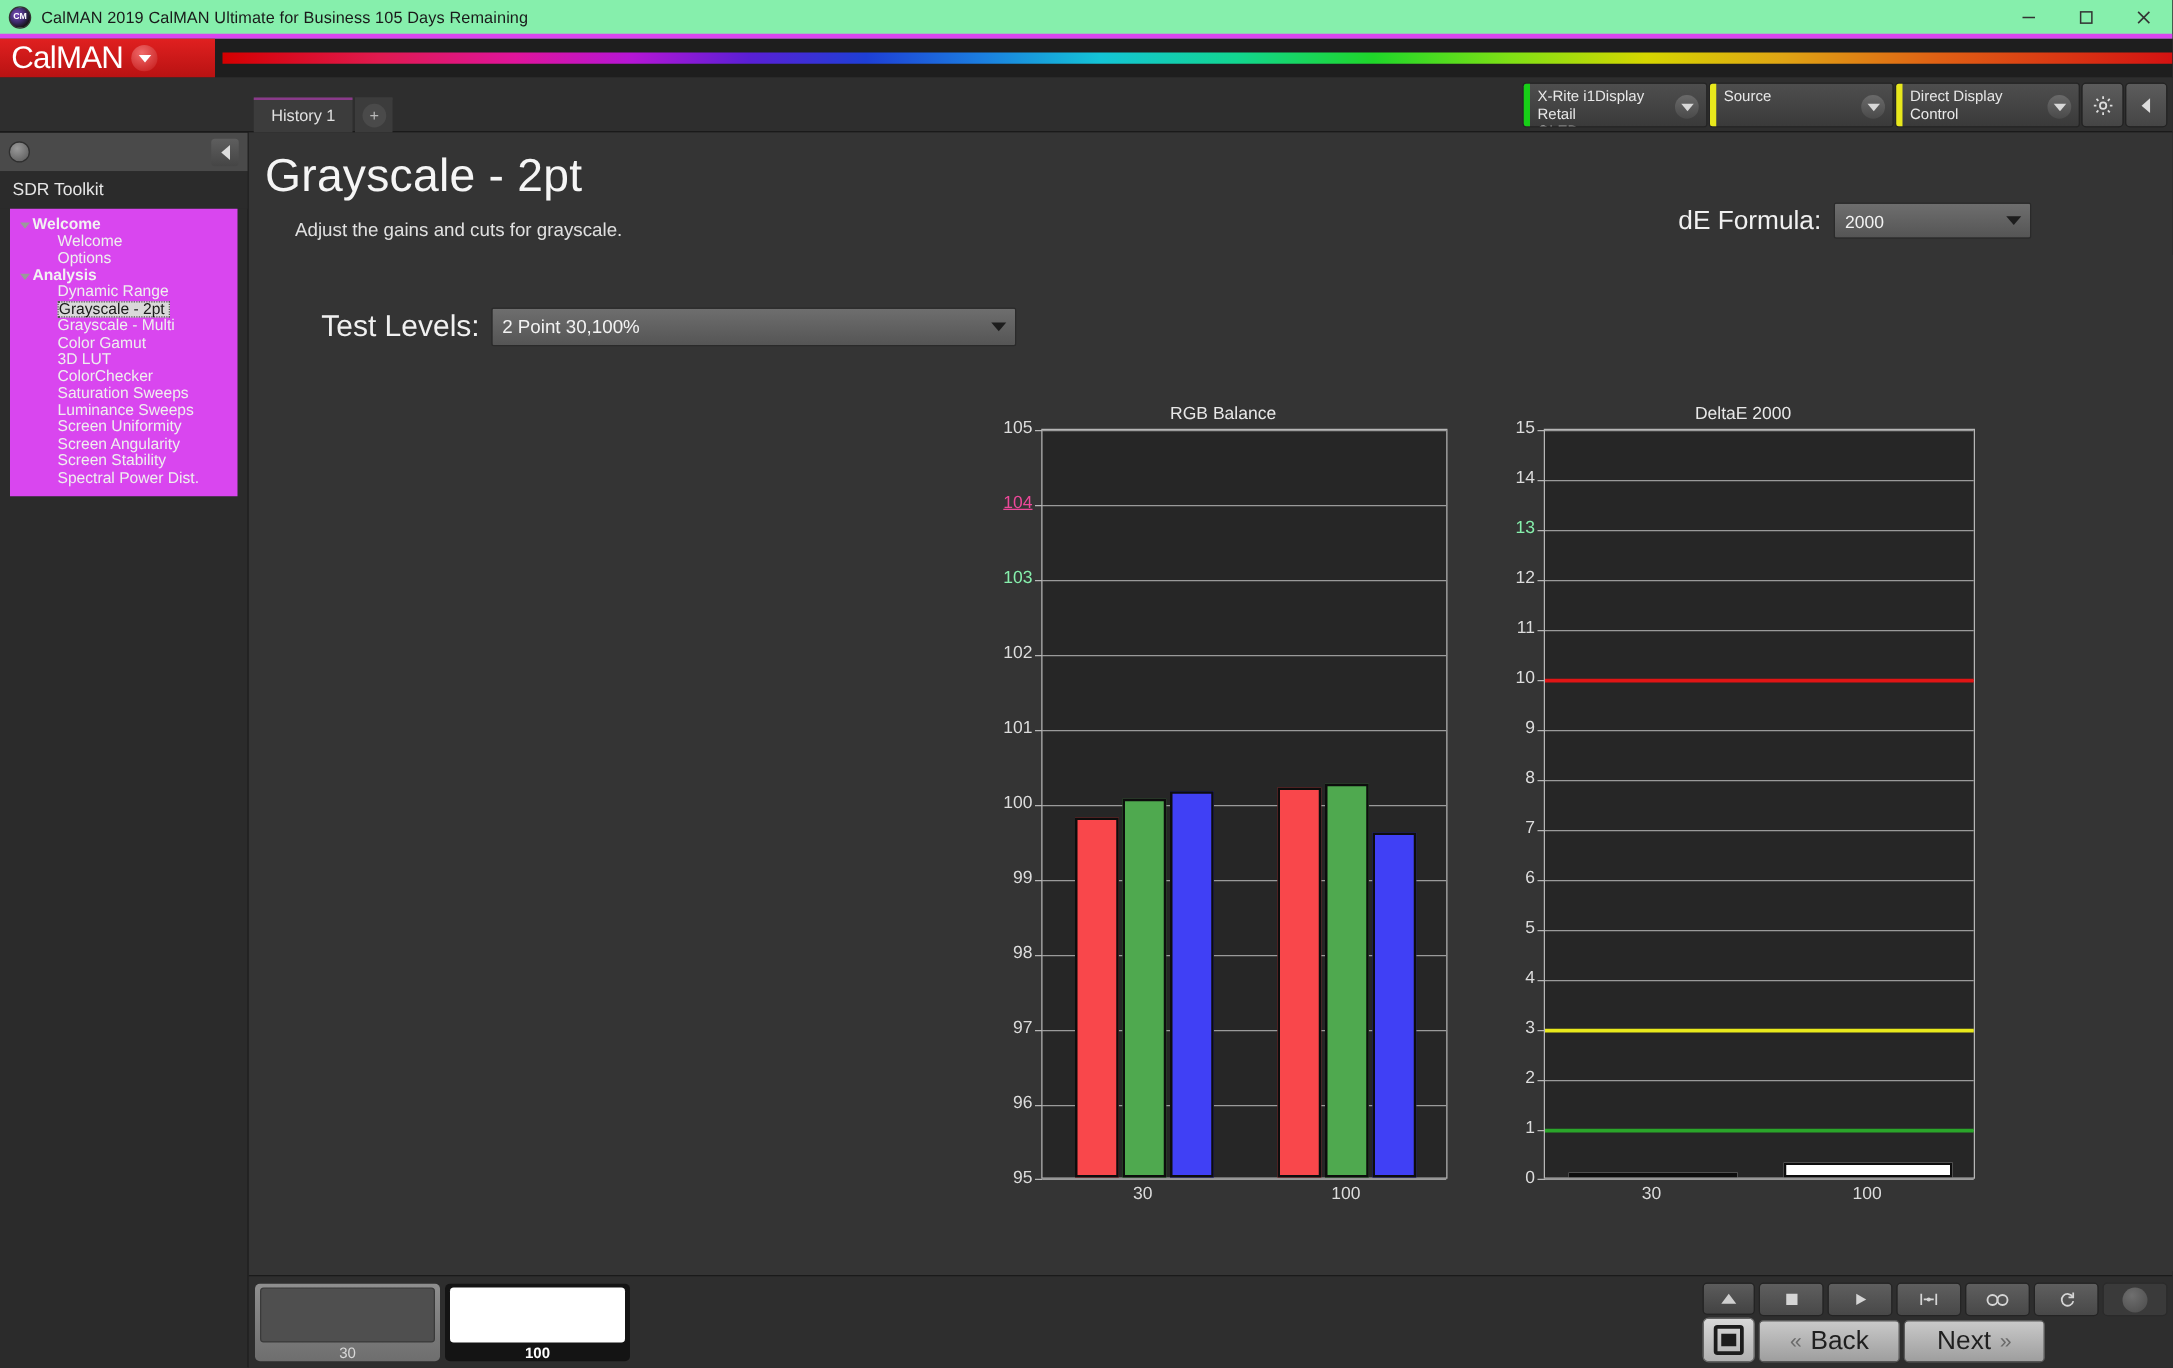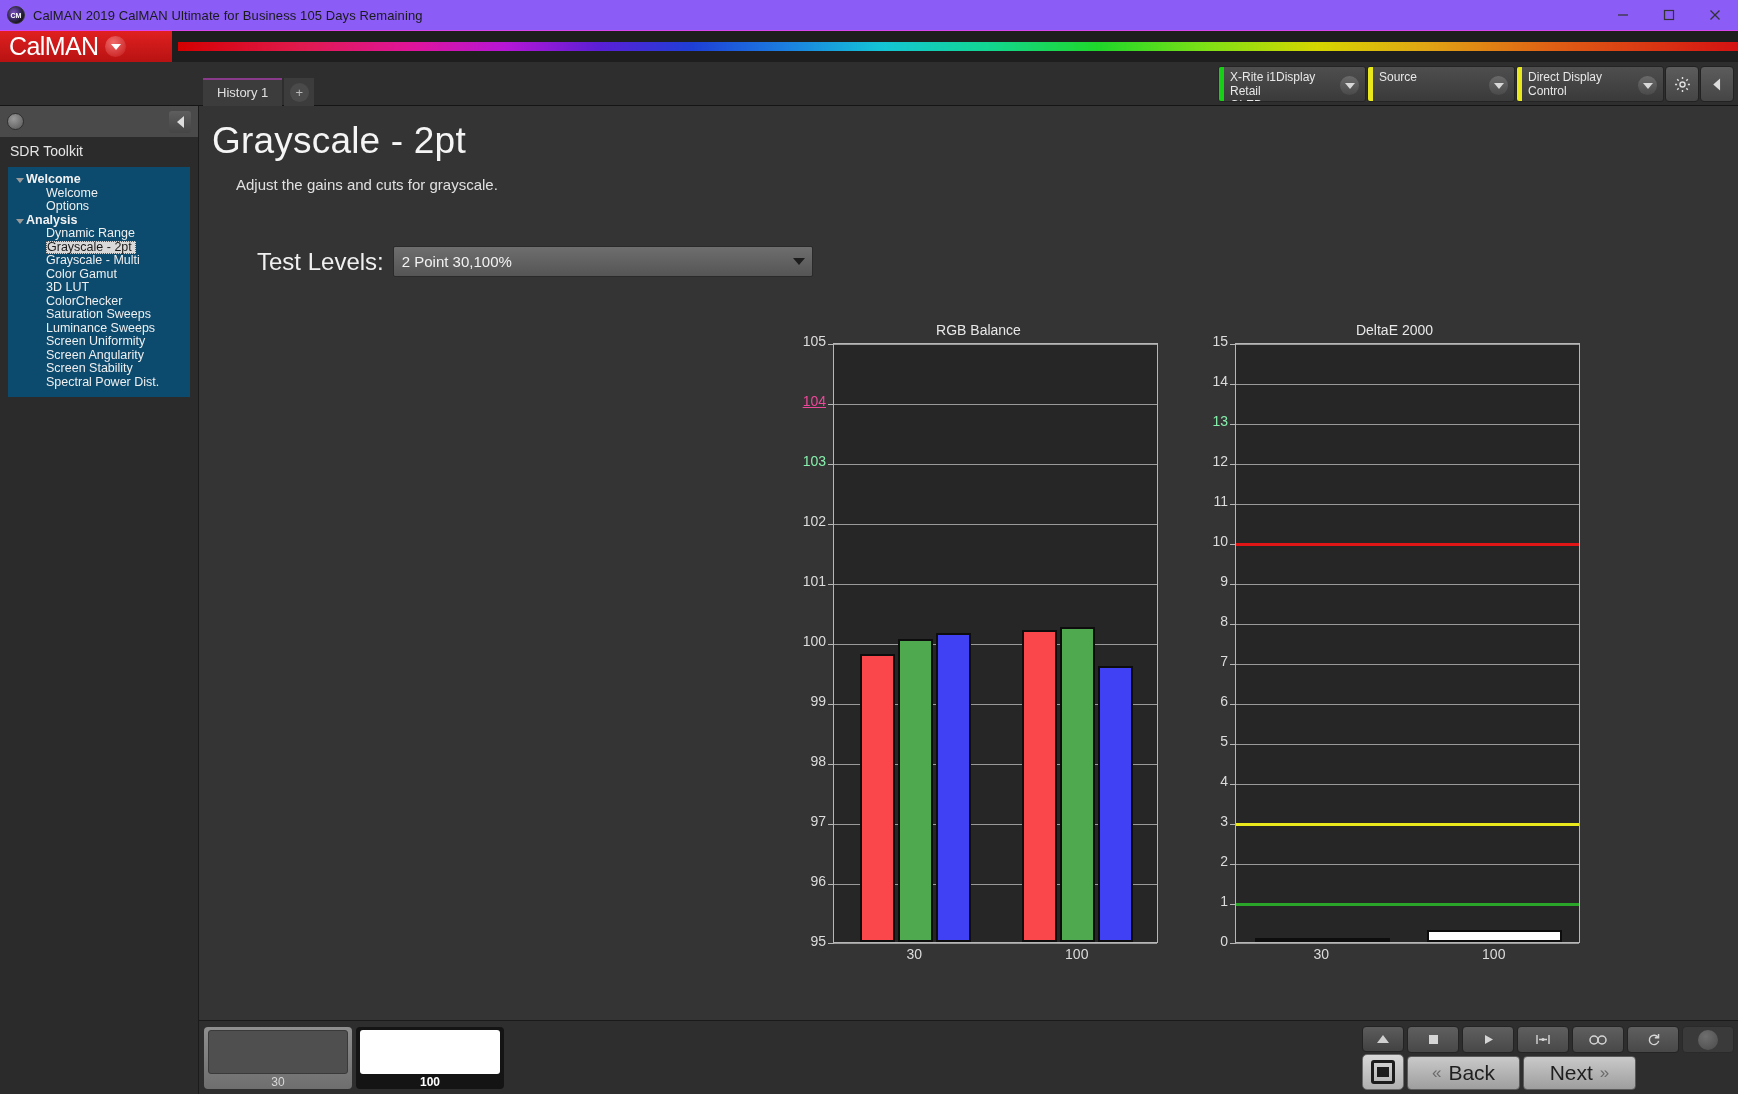--- a/index.html
+++ b/index.html
@@ -5,23 +5,23 @@
   * { box-sizing: border-box; margin: 0; padding: 0; }
   html, body {
     width: 1738px; height: 1094px;
     background: #2b2b2b;
     font-family: "Liberation Sans", sans-serif;
     overflow: hidden;
   }
 
   
   .titlebar {
-    height: 31px; background: #8b5cf6;
+    height: 31px; background: #86efac;
     display: flex; align-items: center;
-    border-bottom: 1px solid #d946ef;
+    border-bottom: 4px solid #d946ef;
   }
   .tb-logo {
     width: 18px; height: 18px; margin-left: 7px; margin-right: 8px;
     border-radius: 50%;
     background: radial-gradient(circle at 35% 35%, #7a4fbf 0%, #3b2a66 45%, #141414 75%);
     border: 1px solid #333;
     position: relative; flex: 0 0 auto;
   }
   .tb-logo::after {
     content: "CM"; position: absolute; inset: 0;
@@ -134,21 +134,21 @@
     background: linear-gradient(180deg,#5e5e5e,#454545);
     display: flex; align-items: center; justify-content: center;
   }
   .sb-collapse::after {
     content: ""; border-top: 6px solid transparent; border-bottom: 6px solid transparent;
     border-right: 7px solid #ddd;
   }
   .sb-title {
     color: #e6e6e6; font-size: 14px; padding: 6px 0 8px 10px; background: #2b2b2b;
   }
-  .tree { background: #0c4a6e; margin: 0 8px 0 8px; padding: 6px 0 8px 0; flex: 0 0 auto; }
+  .tree { background: #d946ef; margin: 0 8px 0 8px; padding: 6px 0 8px 0; flex: 0 0 auto; }
   .tnode { display: flex; align-items: center; height: 14px; font-size: 12.5px; }
   .tnode.group { color: #f2f2f2; font-weight: bold; padding-left: 18px; position: relative; }
   .tnode.group::before {
     content: ""; position: absolute; left: 8px; top: 5px;
     border-left: 4px solid transparent; border-right: 4px solid transparent;
     border-top: 5px solid #9a9a9a;
   }
   .tnode.leaf { color: #efefef; padding-left: 38px; }
   .tnode.leaf.sel {
     background: #d9d9d9; color: #1a1a1a; width: fit-content;
@@ -406,20 +406,27 @@
             <span>Spectral Power Dist.</span>
           </div>
         </div>
     </div>
   </div>
 
   <div class="content">
     <div class="page-title">Grayscale - 2pt</div>
     <div class="page-sub">Adjust the gains and cuts for grayscale.</div>
 
+    <div class="dewrap">
+      <div class="de-label">dE Formula:</div>
+      <div class="select de-select">
+        <div class="val">2000</div>
+        <div class="arrow"></div>
+      </div>
+    </div>
 
     <div class="testwrap">
       <div class="test-label">Test Levels:</div>
       <div class="select test-select">
         <div class="val">2 Point 30,100%</div>
         <div class="arrow"></div>
       </div>
     </div>
 
     <div class="chart-area">

